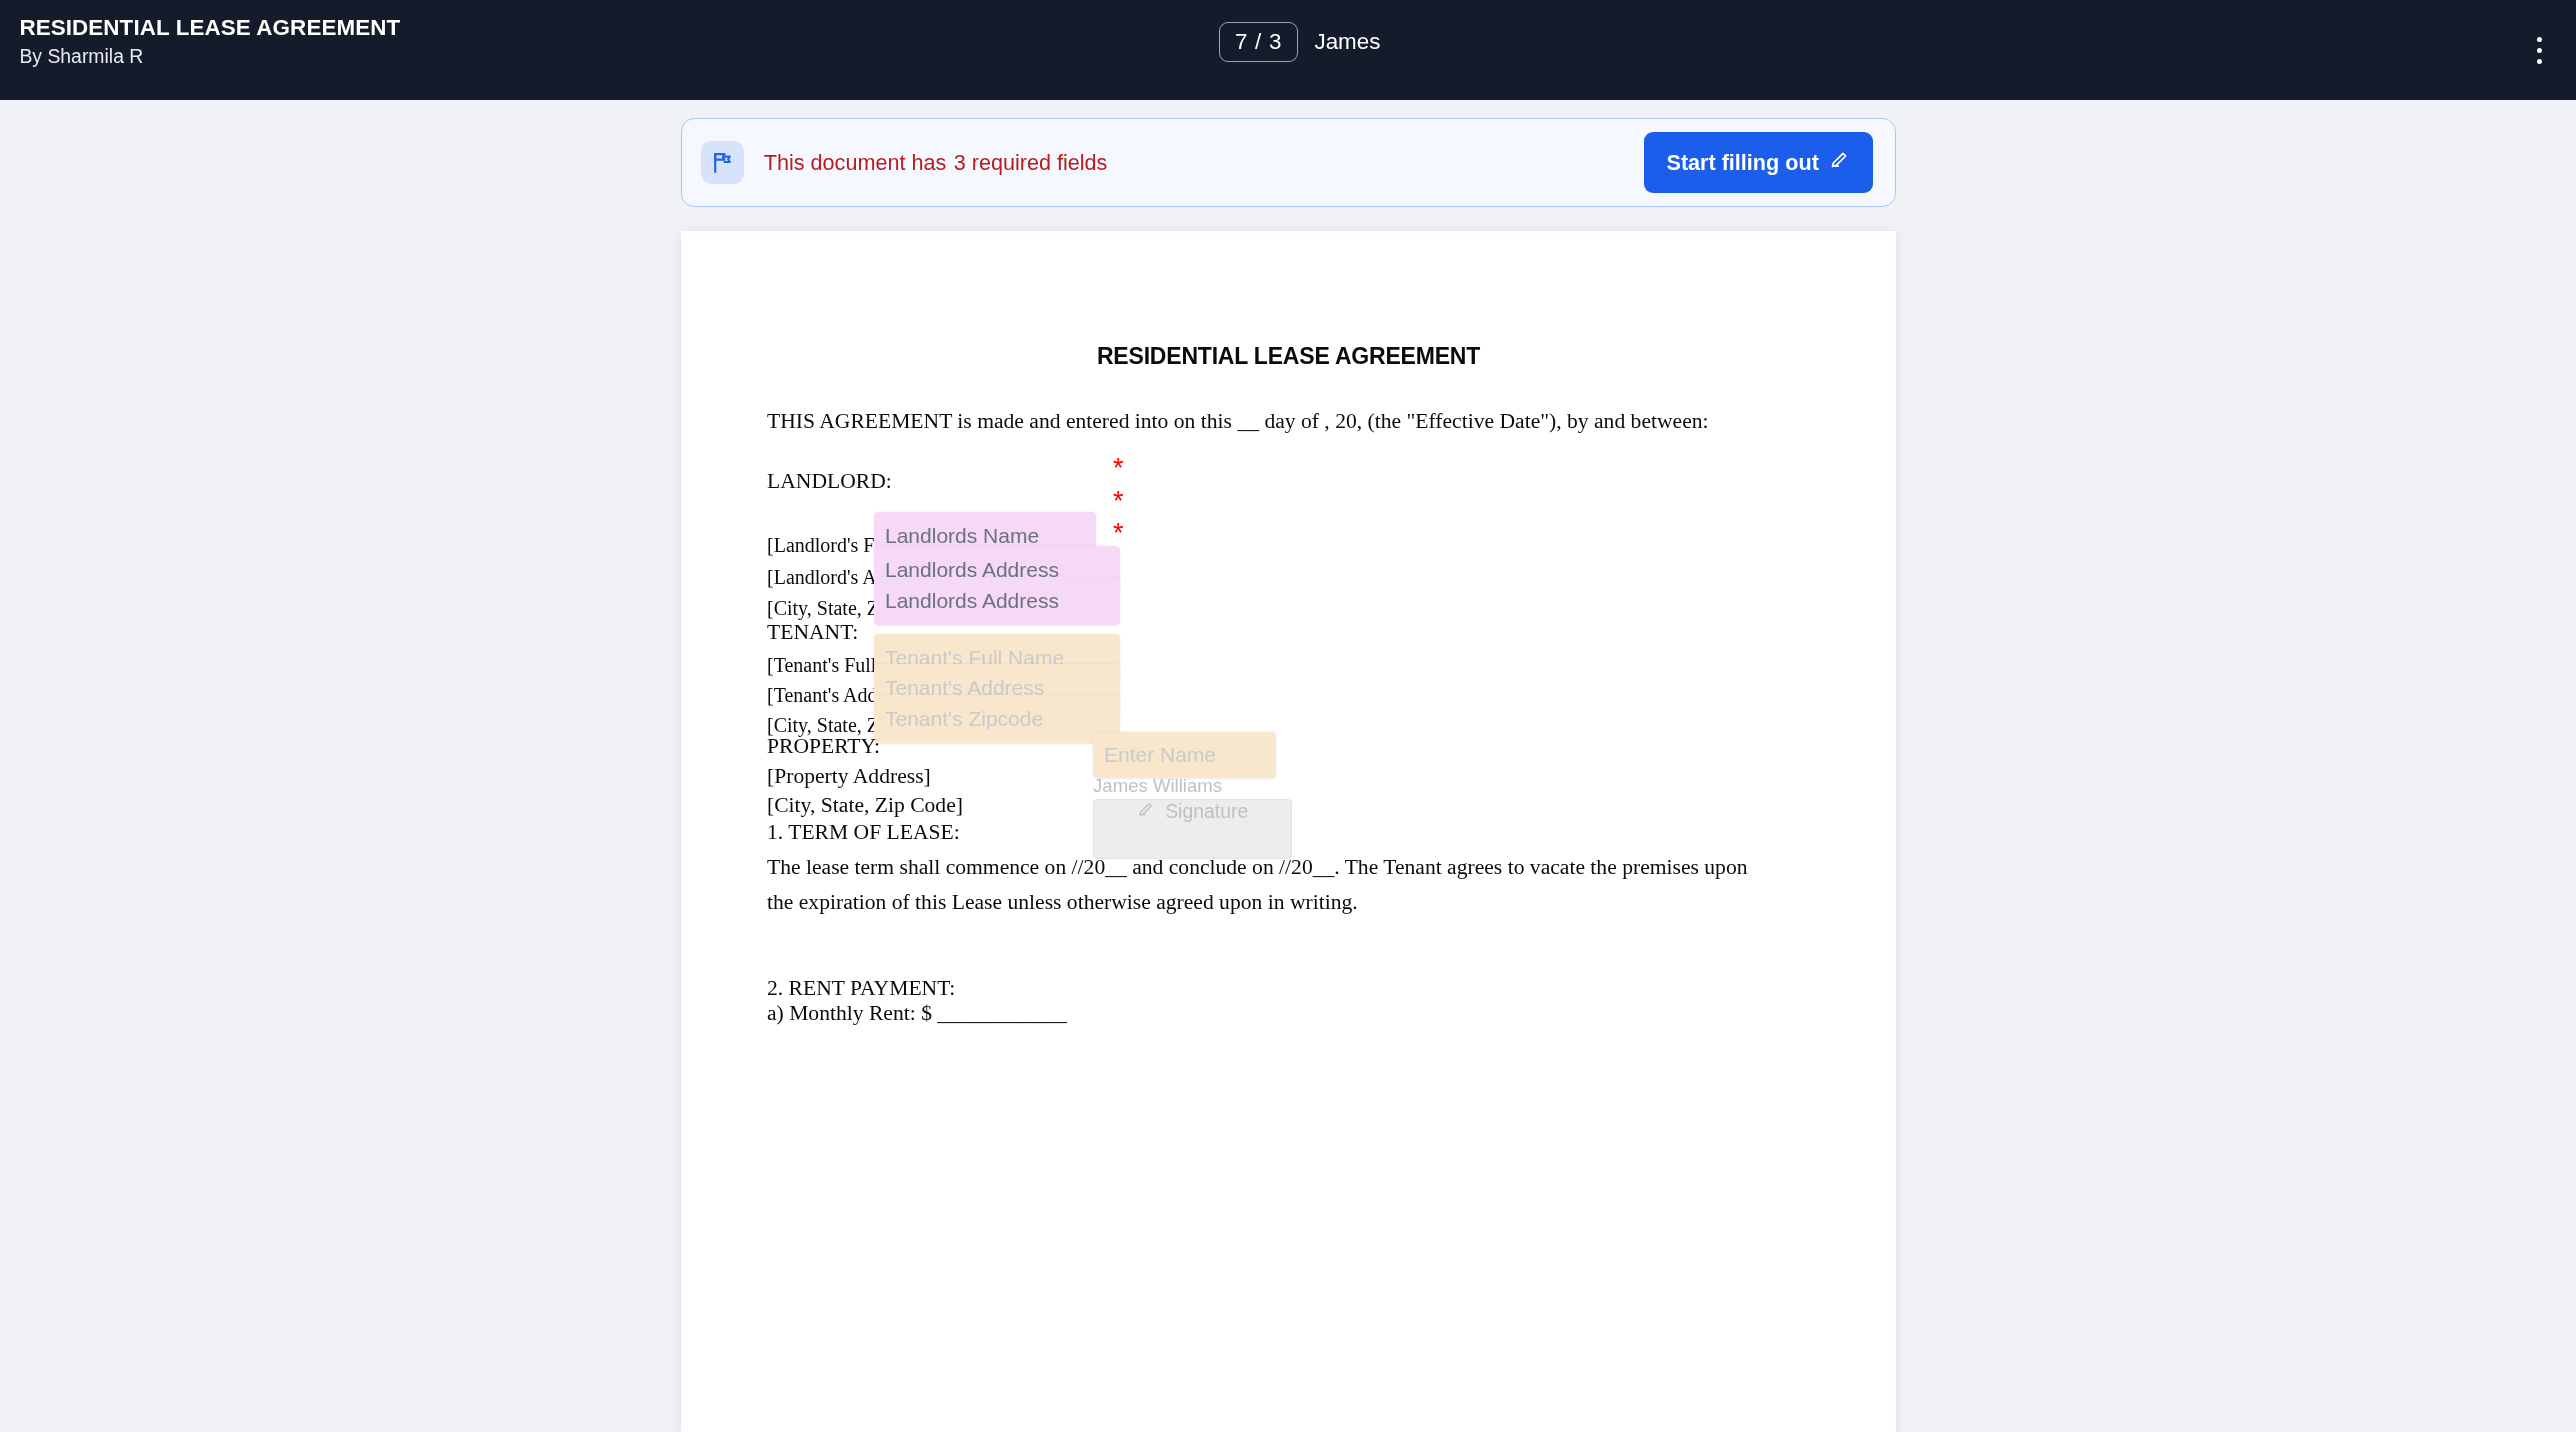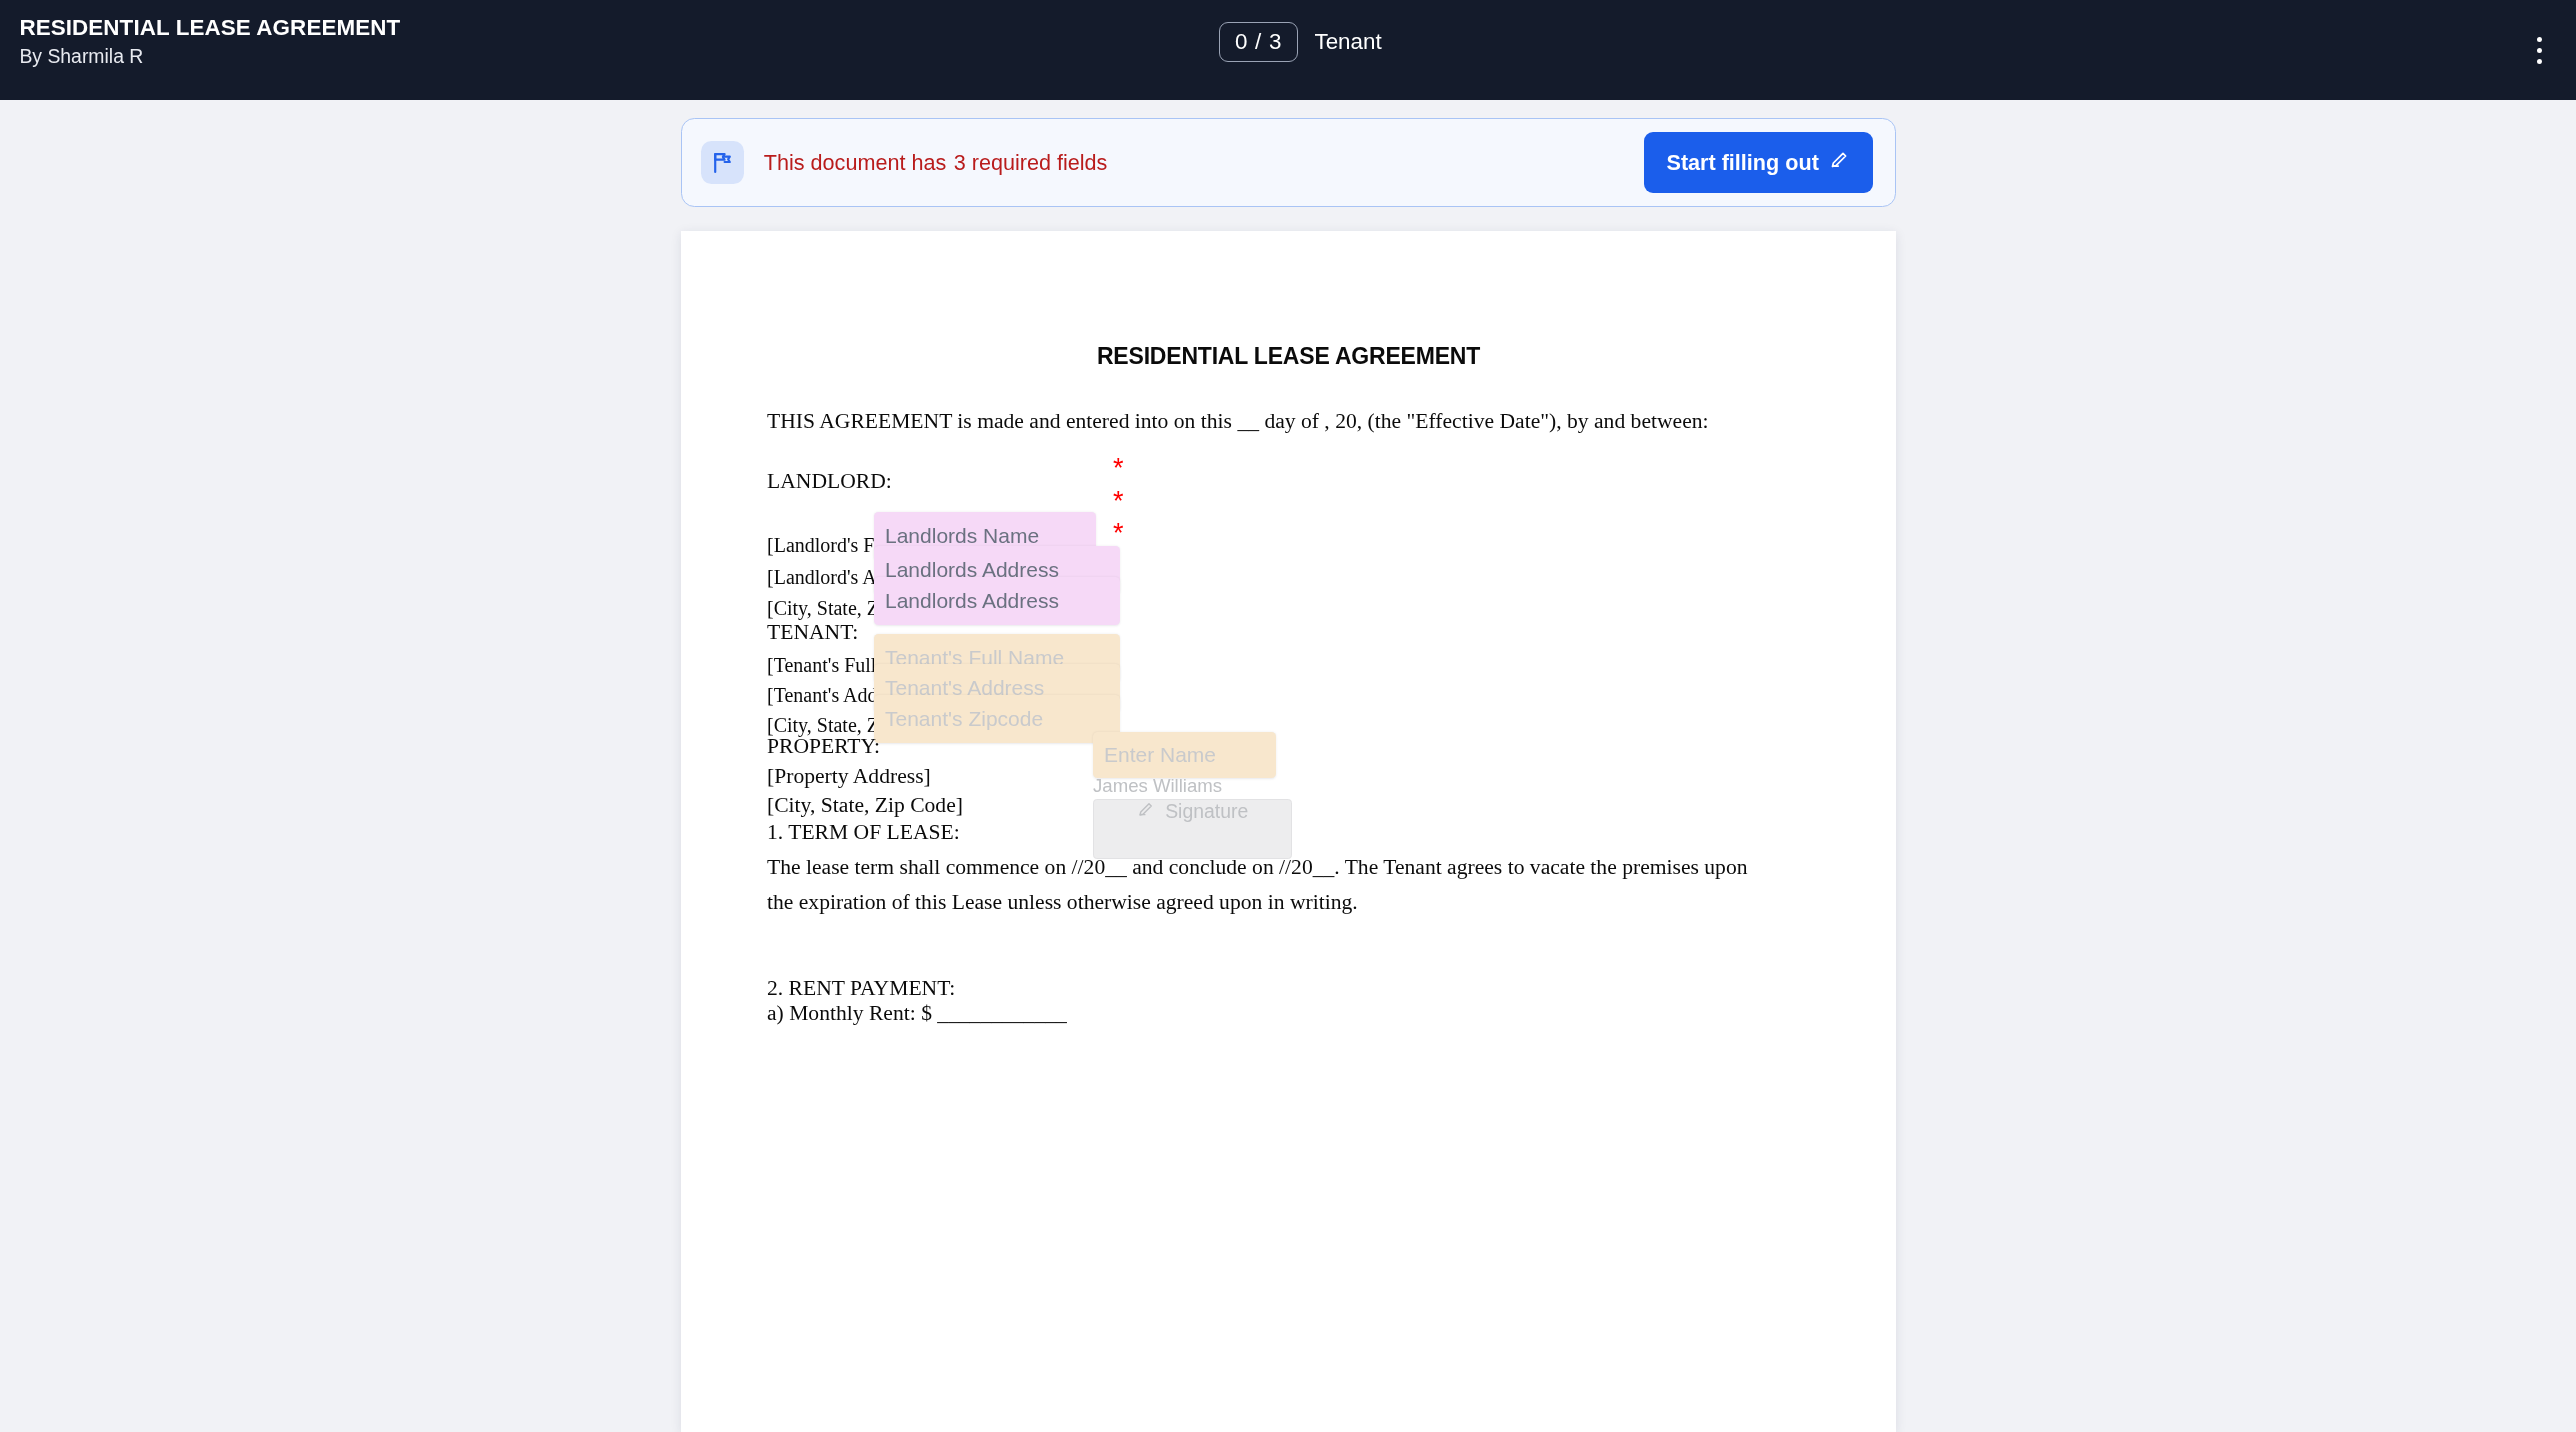--- a/index.html
+++ b/index.html
@@ -234,22 +234,22 @@
 </head>
 <body>
 
 <div class="topbar">
   <div class="topbar-left">
     <div class="doc-title">RESIDENTIAL LEASE AGREEMENT</div>
     <div class="doc-author">By Sharmila R</div>
   </div>
 
   <div class="topbar-center">
-    <div class="count-badge">0 / 3</div>
-    <div class="filled-label">Tenant</div>
+    <div class="count-badge">7 / 3</div>
+    <div class="filled-label">James</div>
   </div>
 
   <div class="kebab">
     <span></span>
     <span></span>
     <span></span>
   </div>
 </div>
 
 <div class="banner">

